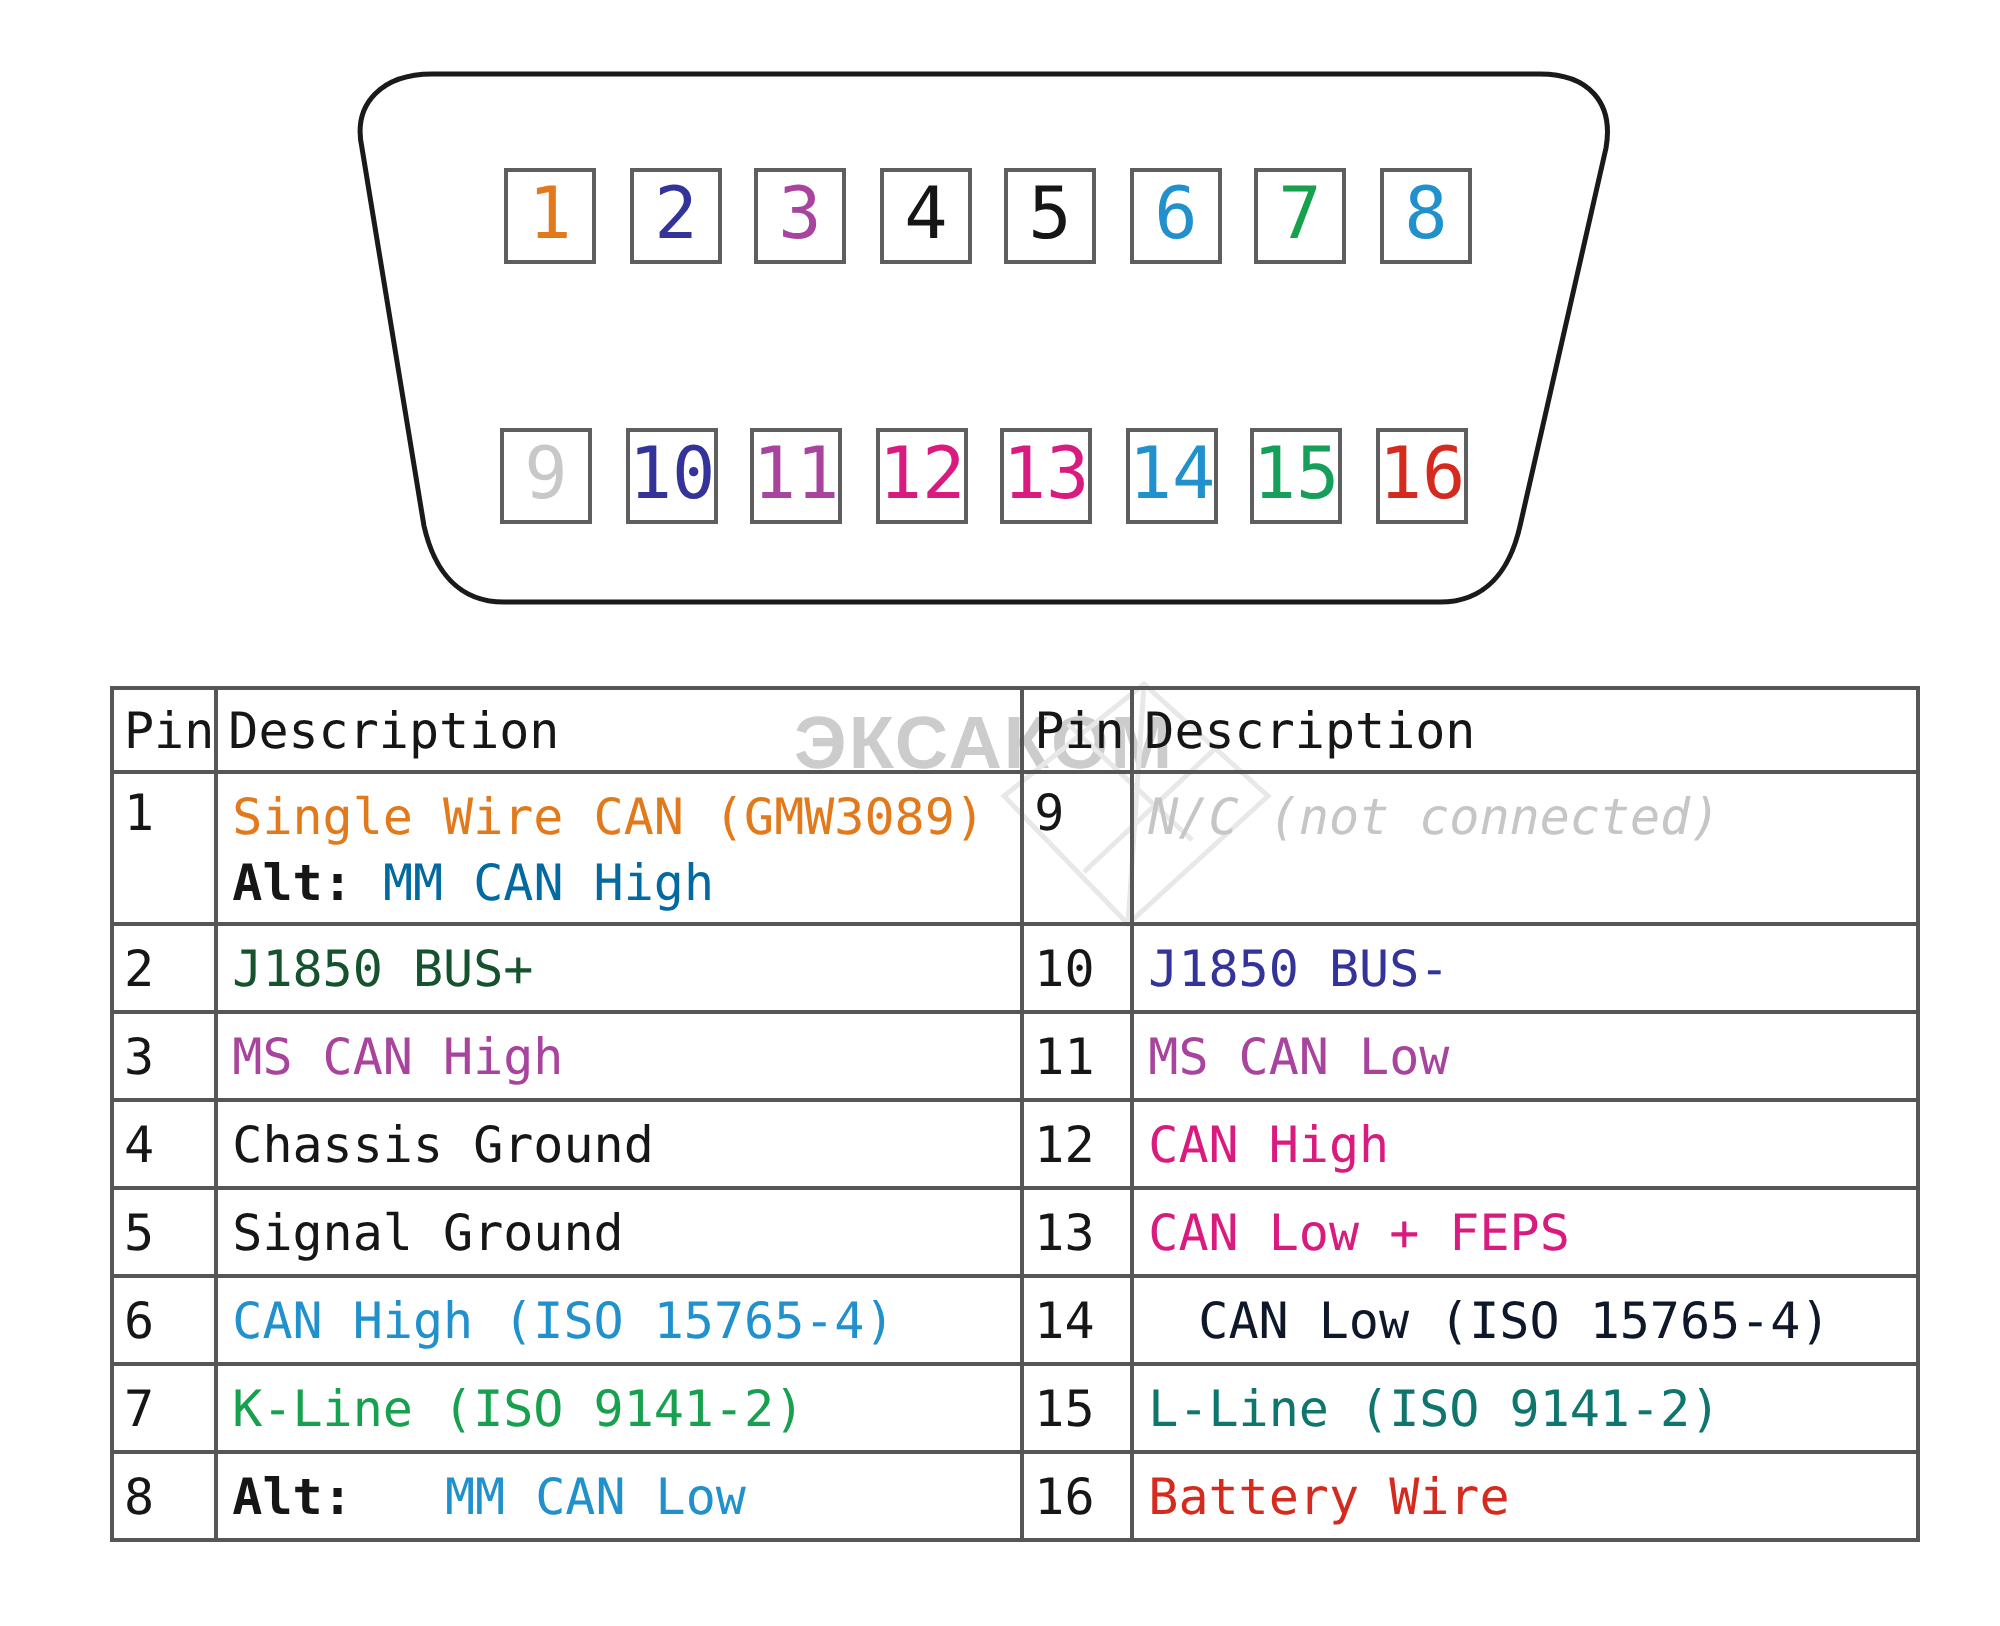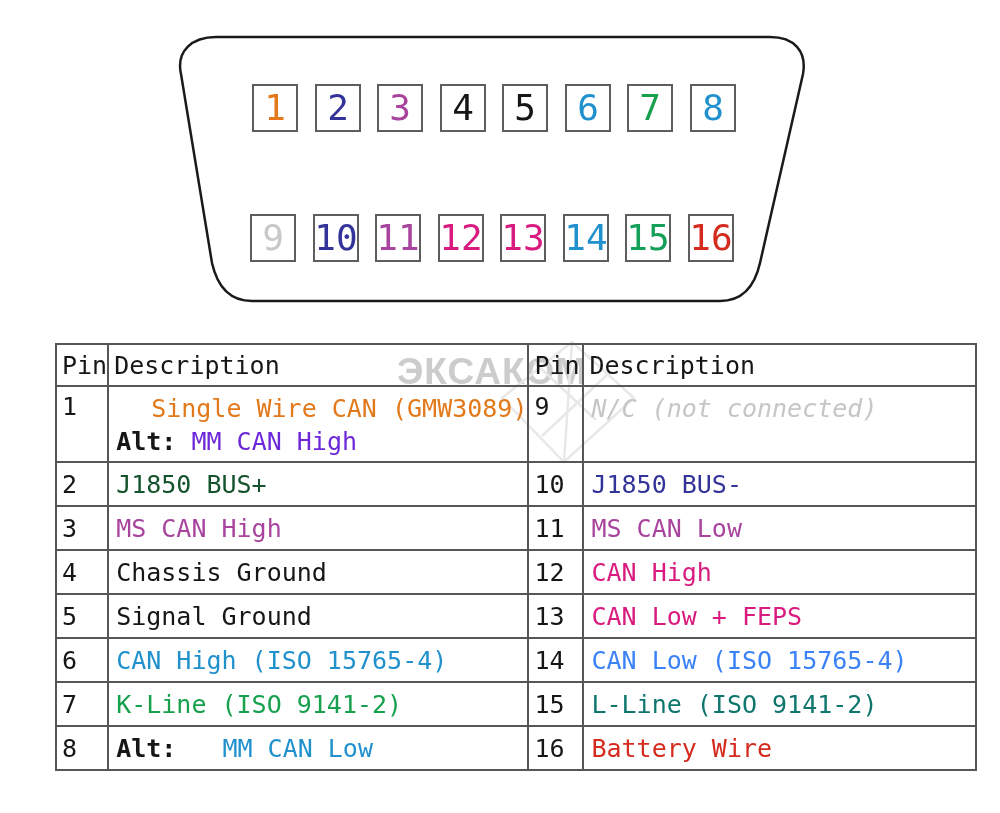--- a/index.html
+++ b/index.html
@@ -82,23 +82,23 @@
         <tr>
       <th>Pin</th>
       <th>Description</th>
       <th>Pin</th>
       <th>Description</th>
     </tr>
 
     <tr class="r1">
       <td class="pin">1</td>
       <td class="desc">
-        <span style="color: rgb(226, 121, 27); margin-left: 35px;">Single Wire CAN (GMW3089)</span><br>
+        <span style="color: rgb(226, 121, 27);">Single Wire CAN (GMW3089)</span><br>
         <span class="b" style="color: rgb(22, 22, 22);">Alt:</span>
-        <span style="color: #6d28d9;">MM CAN High</span>
+        <span style="color: #0369a1;">MM CAN High</span>
       </td>
       <td class="pin">9</td>
       <td class="desc">
         <span style="color: rgb(198, 198, 198); font-style: italic;">N/C (not connected)</span>
       </td>
     </tr>
 
     <tr class="rn">
       <td class="pin">2</td>
       <td class="desc">
@@ -143,21 +143,21 @@
       </td>
     </tr>
 
     <tr class="rn">
       <td class="pin">6</td>
       <td class="desc">
         <span style="color: rgb(33, 145, 205);">CAN High (ISO 15765-4)</span>
       </td>
       <td class="pin">14</td>
       <td class="desc">
-        <span style="color: #3b82f6;">CAN Low (ISO 15765-4)</span>
+        <span style="color: #0f172a; margin-left: 25px;">CAN Low (ISO 15765-4)</span>
       </td>
     </tr>
 
     <tr class="rn">
       <td class="pin">7</td>
       <td class="desc">
         <span style="color: rgb(23, 160, 77); text-align: right;">K-Line (ISO 9141-2)</span>
       </td>
       <td class="pin">15</td>
       <td class="desc">

